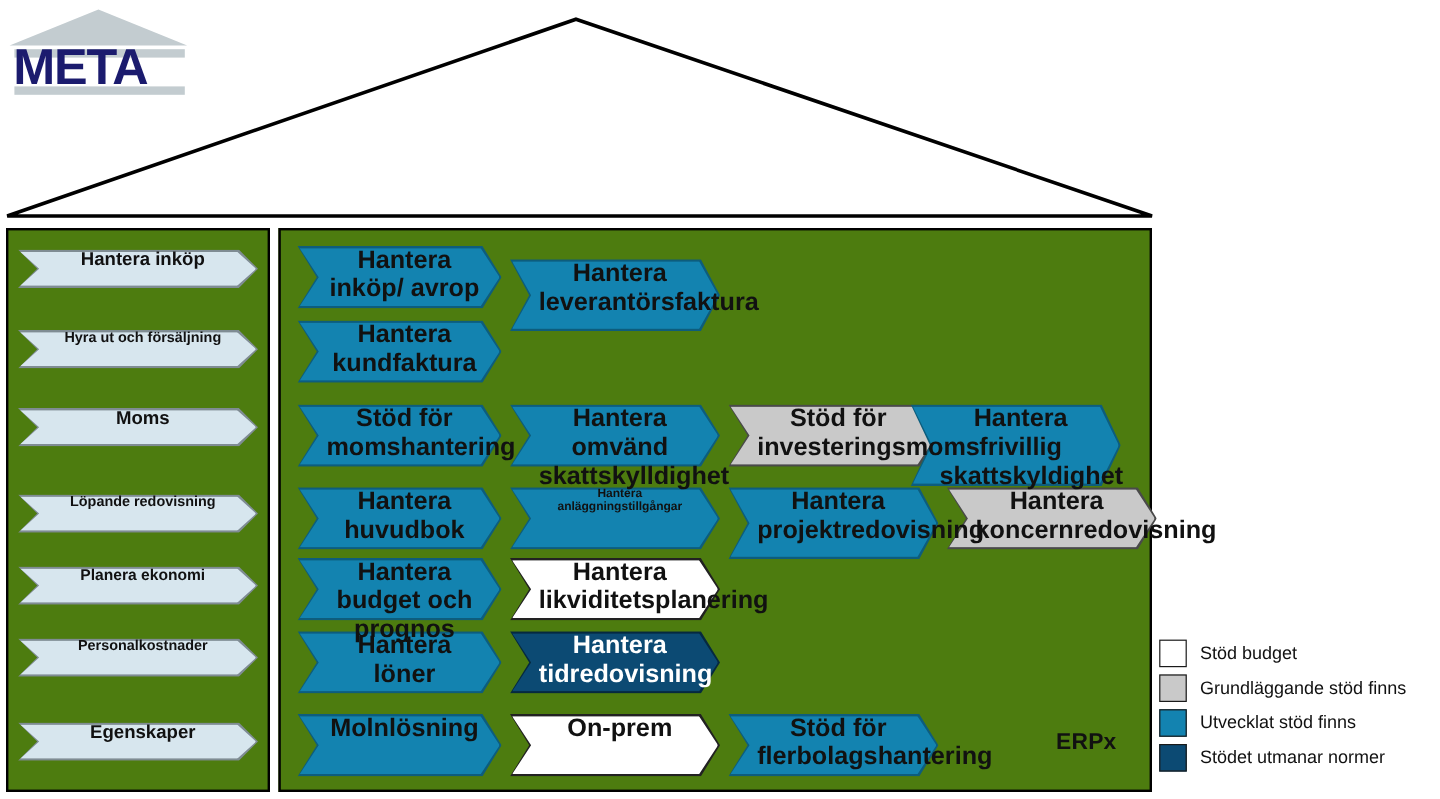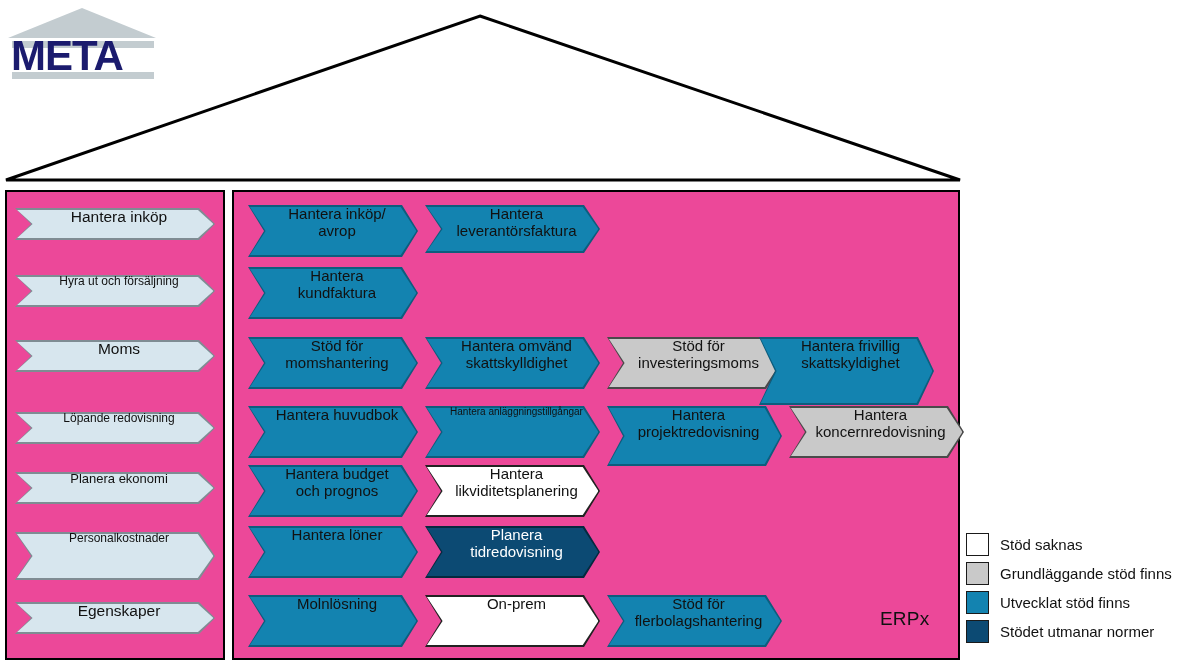--- a/index.html
+++ b/index.html
@@ -15,21 +15,22 @@
   
   #logo { position:absolute; left:6px; top:4px; width:160px; height:78px; }
 
   
   #roof { position:absolute; left:0; top:0; width:1000px; height:190px; pointer-events:none; }
 
   
   .panel {
     position:absolute;
     border:2.5px solid #000;
-    background:#ec4899;
+    background:#4d7c0f;
+    font-weight:bold;
   }
   #left-panel  { left:5px;   top:190px; width:220px; height:470px; }
   #right-panel { left:232px; top:190px; width:728px; height:470px; }
 
   
   .chev-wrap { position:absolute; }
   .chev-outer, .chev-inner {
     position:absolute; inset:0;
     display:flex; align-items:center; justify-content:center;
     -webkit-clip-path: polygon(0 0, calc(100% - 16px) 0, 100% 50%, calc(100% - 16px) 100%, 0 100%, 16px 50%);
@@ -57,28 +58,28 @@
     padding:0 16px 0 24px;
     line-height:1.14;
     color:#111;
     pointer-events:none;
   }
   .txt.white { color:#ffffff; }
 
   .fs-side-lg { font-size:15.5px; }
   .fs-side-md { font-size:13px; }
   .fs-side-sm { font-size:12px; }
-  .fs-main    { font-size:15px; }
+  .fs-main    { font-size:21px; }
   .fs-main-sm { font-size:10px; }
 
   
   #erpx {
     position:absolute;
     left:880px; top:608px;
-    font-size:19px; font-weight:normal; color:#111;
+    font-size:19px; font-weight:bold; color:#111;
     letter-spacing:.2px;
   }
 
   
   #legend { position:absolute; left:966px; top:530px; width:234px; }
   .leg-row { display:flex; align-items:center; height:29px; }
   .leg-sw {
     width:23px; height:23px;
     border:1.4px solid #1a1a1a;
     margin-right:11px;
@@ -121,39 +122,39 @@
     <div class="chev-wrap" style="left: 8px; top: 220px; width: 200px; height: 32px; position: absolute;">
       <div class="chev-outer v-side-outer"></div>
       <div class="chev-inner v-side-inner"></div>
       <div class="txt fs-side-sm">Löpande redovisning</div>
     </div>
     <div class="chev-wrap" style="left: 8px; top: 280px; width: 200px; height: 32px; position: absolute;">
       <div class="chev-outer v-side-outer"></div>
       <div class="chev-inner v-side-inner"></div>
       <div class="txt fs-side-md">Planera ekonomi</div>
     </div>
-    <div class="chev-wrap" style="left: 8px; top: 340px; width: 200px; height: 48px; position: absolute;">
+    <div class="chev-wrap" style="left: 8px; top: 340px; width: 200px; height: 32px; position: absolute;">
       <div class="chev-outer v-side-outer"></div>
       <div class="chev-inner v-side-inner"></div>
       <div class="txt fs-side-sm">Personalkostnader</div>
     </div>
     <div class="chev-wrap" style="left: 8px; top: 410px; width: 200px; height: 32px; position: absolute;">
       <div class="chev-outer v-side-outer"></div>
       <div class="chev-inner v-side-inner"></div>
       <div class="txt fs-side-lg">Egenskaper</div>
     </div>
   </div>
 
 <div id="right-panel" class="panel">
     <div class="chev-wrap" style="left: 14px; top: 13px; width: 170px; height: 52px; position: absolute;">
       <div class="chev-outer v-blue-outer"></div>
       <div class="chev-inner v-blue-inner"></div>
       <div class="txt fs-main">Hantera inköp/ avrop</div>
     </div>
-    <div class="chev-wrap" style="left: 191px; top: 13px; width: 175px; height: 48px; position: absolute;">
+    <div class="chev-wrap" style="left: 191px; top: 24px; width: 175px; height: 60px; position: absolute;">
       <div class="chev-outer v-blue-outer"></div>
       <div class="chev-inner v-blue-inner"></div>
       <div class="txt fs-main">Hantera leverantörsfaktura</div>
     </div>
     <div class="chev-wrap" style="left: 14px; top: 75px; width: 170px; height: 52px; position: absolute;">
       <div class="chev-outer v-blue-outer"></div>
       <div class="chev-inner v-blue-inner"></div>
       <div class="txt fs-main">Hantera kundfaktura</div>
     </div>
     <div class="chev-wrap" style="left: 14px; top: 145px; width: 170px; height: 52px; position: absolute;">
@@ -207,21 +208,21 @@
       <div class="txt fs-main">Hantera likviditetsplanering</div>
     </div>
     <div class="chev-wrap" style="left: 14px; top: 334px; width: 170px; height: 52px; position: absolute;">
       <div class="chev-outer v-blue-outer"></div>
       <div class="chev-inner v-blue-inner"></div>
       <div class="txt fs-main">Hantera löner</div>
     </div>
     <div class="chev-wrap" style="left: 191px; top: 334px; width: 175px; height: 52px; position: absolute;">
       <div class="chev-outer v-navy-outer"></div>
       <div class="chev-inner v-navy-inner"></div>
-      <div class="txt fs-main white">Planera tidredovisning</div>
+      <div class="txt fs-main white">Hantera tidredovisning</div>
     </div>
     <div class="chev-wrap" style="left: 14px; top: 403px; width: 170px; height: 52px; position: absolute;">
       <div class="chev-outer v-blue-outer"></div>
       <div class="chev-inner v-blue-inner"></div>
       <div class="txt fs-main">Molnlösning</div>
     </div>
     <div class="chev-wrap" style="left: 191px; top: 403px; width: 175px; height: 52px; position: absolute;">
       <div class="chev-outer v-white-outer"></div>
       <div class="chev-inner v-white-inner"></div>
       <div class="txt fs-main">On-prem</div>
@@ -231,21 +232,21 @@
       <div class="chev-inner v-blue-inner"></div>
       <div class="txt fs-main">Stöd för flerbolagshantering</div>
     </div>
   </div>
 
 <div id="erpx">ERPx</div>
 
 <div id="legend">
     <div class="leg-row">
       <div class="leg-sw" style="background: rgb(255, 255, 255);"></div>
-      <div class="leg-lbl">Stöd saknas</div>
+      <div class="leg-lbl">Stöd budget</div>
     </div>
     <div class="leg-row">
       <div class="leg-sw" style="background: rgb(201, 201, 201);"></div>
       <div class="leg-lbl">Grundläggande stöd finns</div>
     </div>
     <div class="leg-row">
       <div class="leg-sw" style="background: rgb(19, 131, 176);"></div>
       <div class="leg-lbl">Utvecklat stöd finns</div>
     </div>
     <div class="leg-row">

